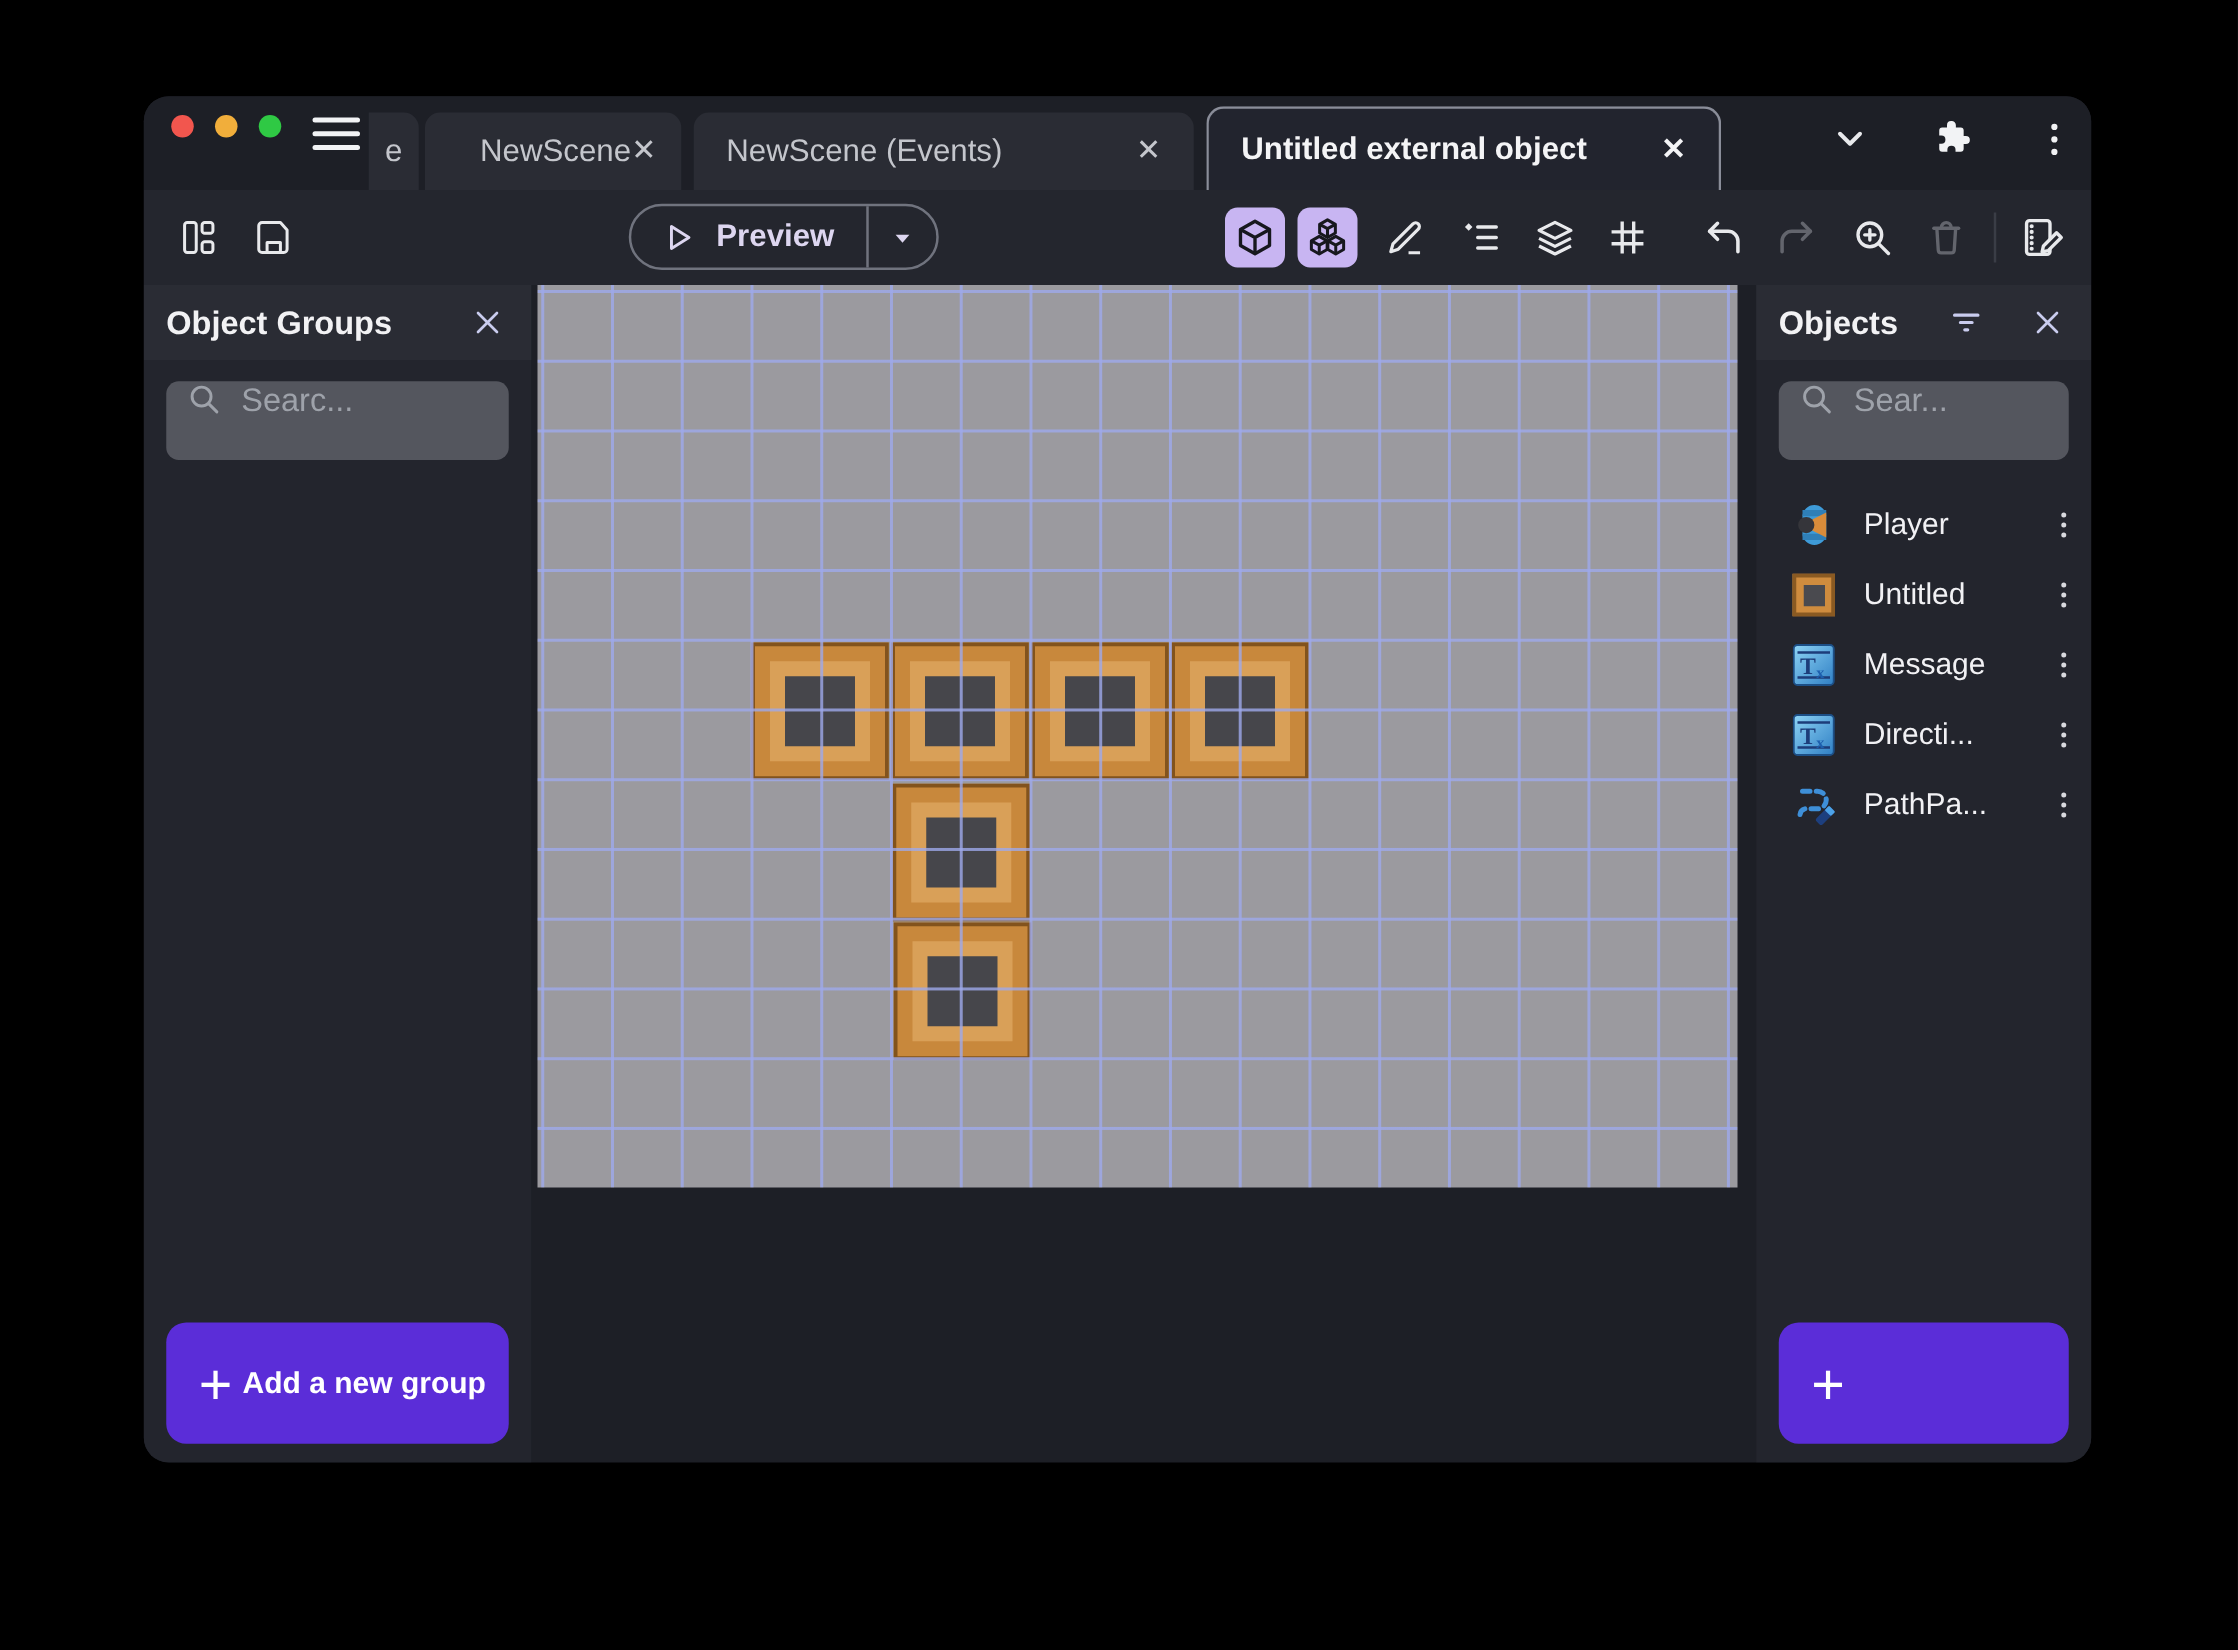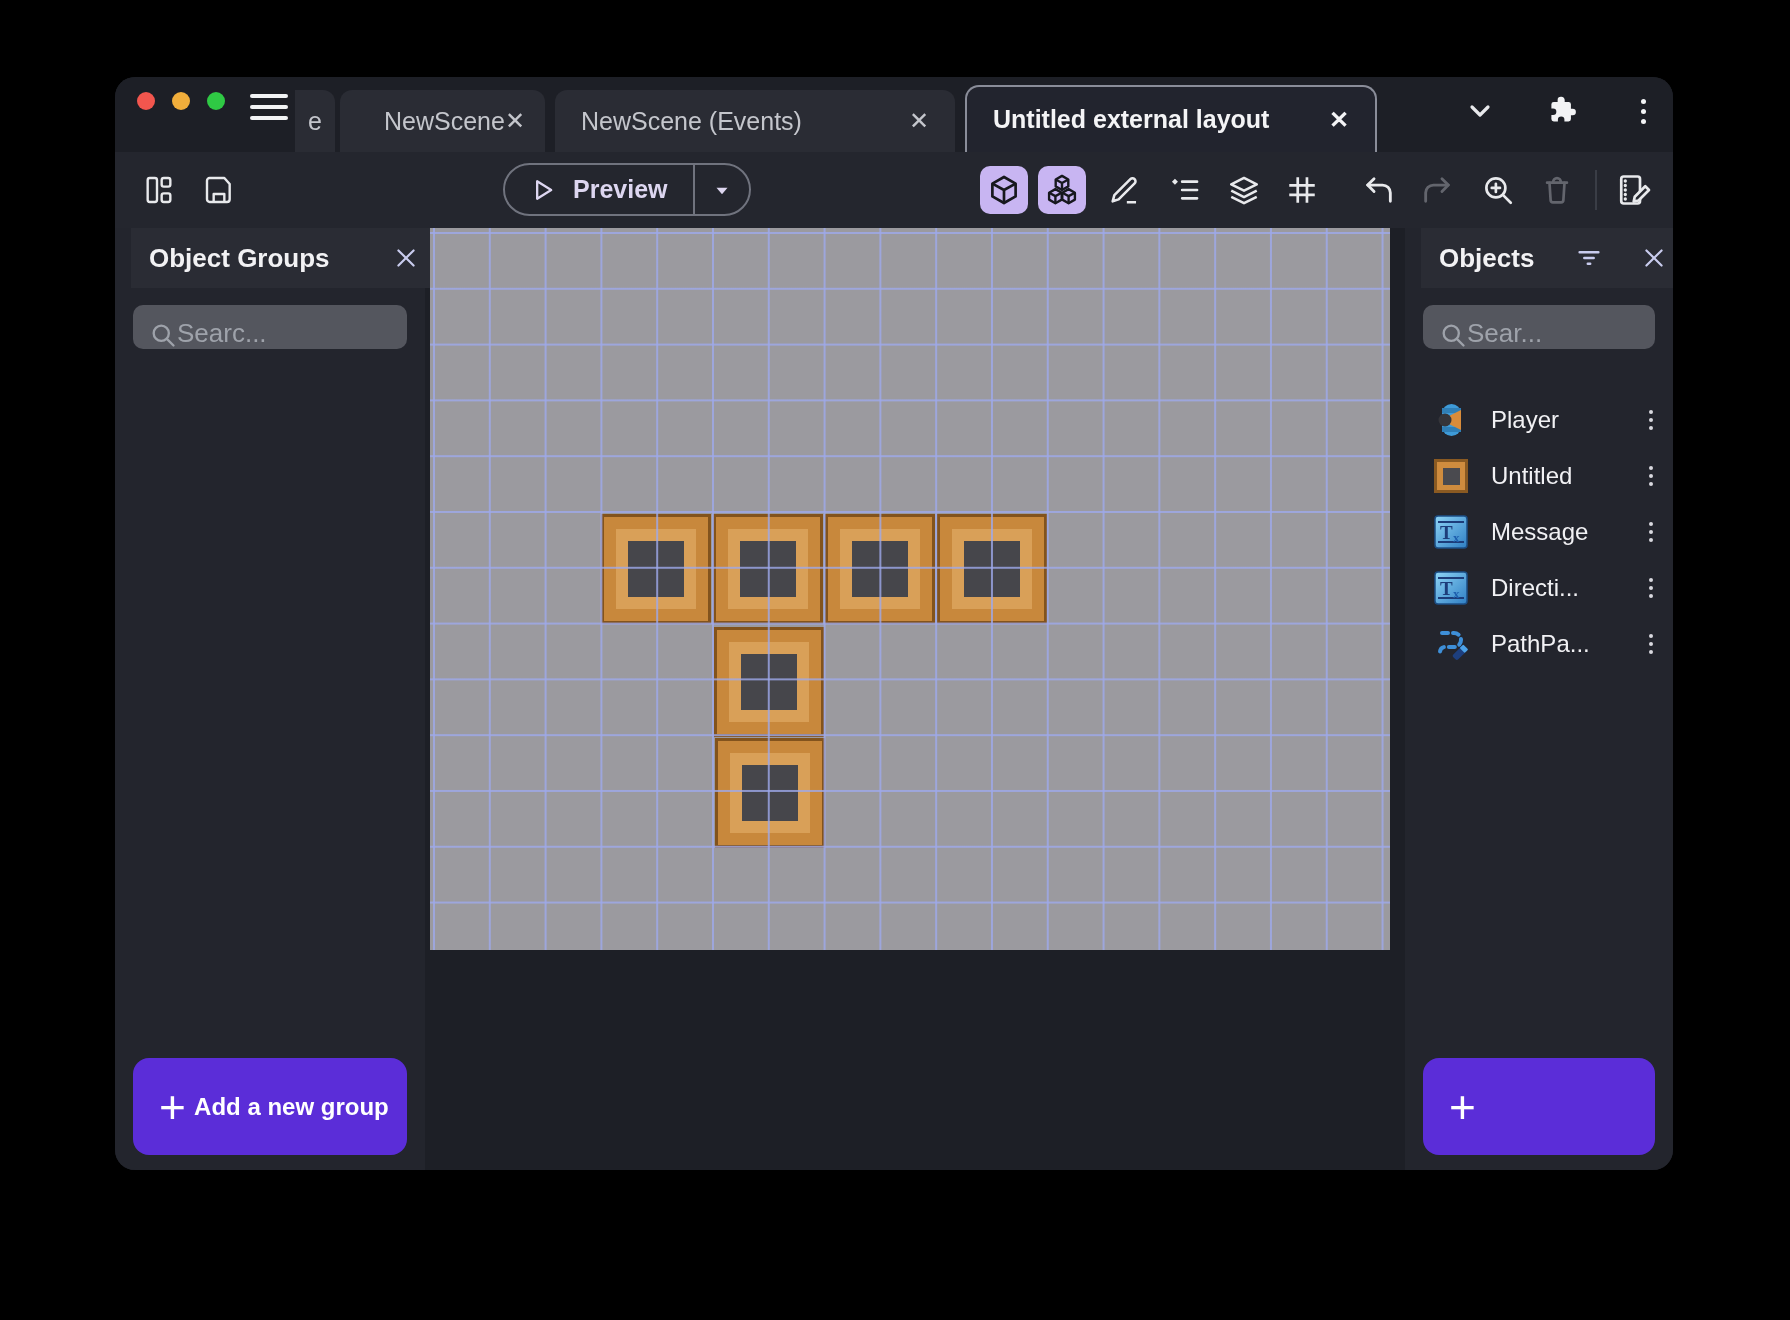--- a/index.html
+++ b/index.html
@@ -43,26 +43,26 @@
   .preview-split { width:56px; height:100%; border-left:2px solid #70737e;
                    display:grid; place-items:center; cursor:pointer; }
   .publish-btn { position:absolute; left:656px; top:11px; width:188px; height:53px; background:#5b2dd8;
                  border-radius:27px; display:flex; align-items:center; justify-content:center; gap:13px;
                  color:#fff; font-size:25px; font-weight:700; cursor:pointer; }
   .tb-divider { position:absolute; left:1480px; top:18px; width:2px; height:40px; background:#3a3d46; }
   
   .panel { position:absolute; top:151px; height:942px; background:#23252d; }
   .panel-left  { left:0; width:310px; }
   .panel-right { left:1290px; width:268px; }
-  .panel-header { position:absolute; left:16px; top:0; width:100%; height:60px; background:#2a2c34;
+  .panel-header { position:absolute; left:0; top:0; width:100%; height:60px; background:#2a2c34;
                   display:flex; align-items:center; padding:0 18px; gap:31px; }
   .panel-title { font-size:26px; font-weight:700; color:#f2f2f4; flex:1; }
   .panel-hicon { width:34px; height:34px; display:grid; place-items:center; cursor:pointer; }
-  .searchbox { position:absolute; left:18px; top:77px; right:18px; height:44px; background:#54565e;
-               border-radius:10px; display:flex; align-items:flex-end; padding:0 16px; }
+  .searchbox { position:absolute; left:18px; top:77px; right:18px; height:63px; background:#54565e;
+               border-radius:10px; display:flex; align-items:flex-start; padding:0 16px; gap:16px; }
   .searchbox input { flex:1; min-width:0; background:transparent; border:none; outline:none;
                      font-size:26px; color:#e8e9ec; font-family:"Liberation Sans",sans-serif; }
   .searchbox input::placeholder { color:#9ea2aa; }
   .obj-list { position:absolute; left:0; top:164px; width:100%; }
   .obj-row { height:56px; display:flex; align-items:center; padding:0 16px 0 28px; gap:22px; cursor:pointer; }
   .obj-row .name { flex:1; font-size:24px; color:#f1f1f4; white-space:nowrap; overflow:hidden; }
   .obj-kebab { display:flex; flex-direction:column; gap:4px; align-items:center; padding:4px; cursor:pointer; }
   .obj-kebab i { width:4px; height:4px; border-radius:50%; background:#d8d9de; }
   .obj-icon { width:36px; height:36px; flex:0 0 36px; display:grid; place-items:center; }
   .obstacle-mini { width:34px; height:34px; background:#cf8c3e; border:3px solid #8a5a22; display:grid; place-items:center; }
@@ -111,21 +111,21 @@
       <span>NewScene</span>
       <span class="x">✕</span>
     </div>
 
     <div class="tab tab-2">
       <span>NewScene (Events)</span>
       <span class="x">✕</span>
     </div>
 
     <div class="tab tab-active">
-      <span>Untitled external layout</span>
+      <span>Untitled external object</span>
       <span class="x">✕</span>
     </div>
 
     <div class="tb-right-icon" style="left:1345px">
       <svg width="32" height="32" viewBox="0 0 24 24">
           <path d="M6 9l6 6 6-6" stroke="#e8e9ec" stroke-width="2.4" fill="none" stroke-linecap="round" stroke-linejoin="round"></path>
         </svg>
     </div>
     <div class="tb-right-icon" style="left:1428px">
       <svg width="34" height="34" viewBox="0 0 24 24">

